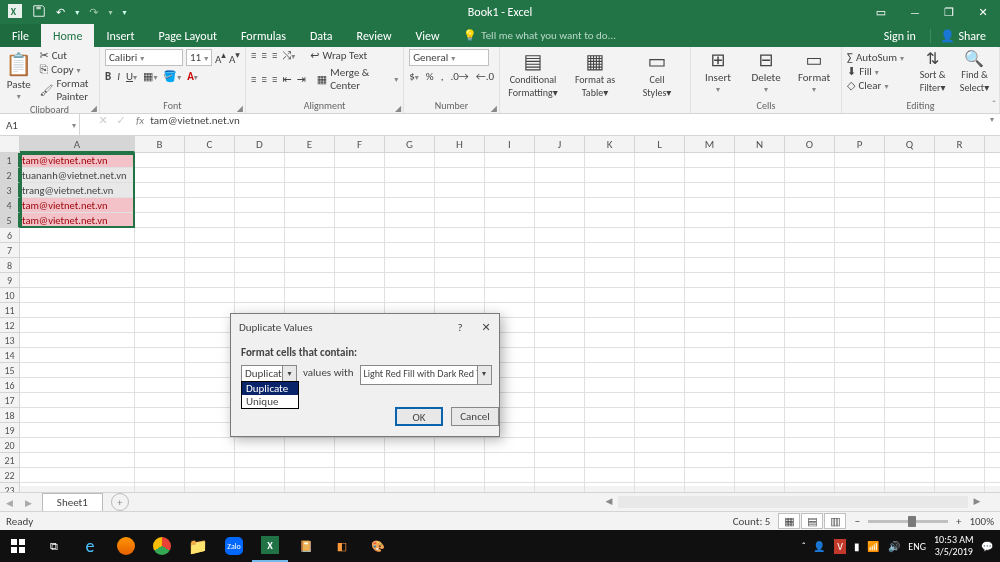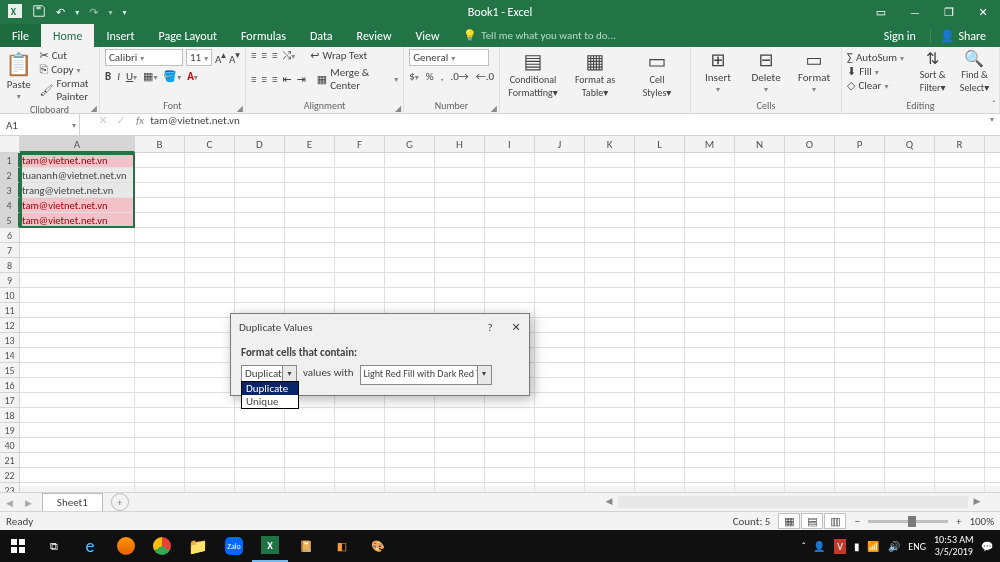--- a/index.html
+++ b/index.html
@@ -82,21 +82,21 @@
 .zoomslider::after { content: ""; position: absolute; left: 50%; top: -4px; width: 8px; height: 11px; background: #7a7a7a; border-radius: 1px; }
 
 
 .taskbar { position: absolute; bottom: 0; left: 0; right: 0; height: 32px; background: #101010; display: flex; align-items: center; z-index: 10; }
 .tb-left { display: flex; height: 100%; }
 .tb-item { width: 36px; display: flex; align-items: center; justify-content: center; }
 .tb-right { margin-left: auto; display: flex; align-items: center; color: #fff; font-size: 10px; gap: 8px; padding-right: 6px; }
 .clock { text-align: center; line-height: 12px; }
 
 
-.dialog { position: absolute; left: 230px; top: 313px; width: 300px; background: #f0f0f0; border: 1px solid #7a7a7a; box-shadow: 3px 3px 12px rgba(0,0,0,0.3); z-index: 5; }
+.dialog { position: absolute; left: 230px; top: 313px; width: 270px; background: #f0f0f0; border: 1px solid #7a7a7a; box-shadow: 3px 3px 12px rgba(0,0,0,0.3); z-index: 5; }
 .dlg-title { height: 26px; display: flex; align-items: center; padding-left: 8px; font-size: 11px; }
 .dlg-title .r { margin-left: auto; display: flex; }
 .dlg-title .r span { width: 26px; text-align: center; font-size: 11px; }
 .dlg-body { padding: 6px 0 10px 10px; font-size: 11px; }
 .dlg-body b { font-weight: 600; }
 .dlg-row { display: flex; align-items: flex-start; gap: 6px; margin-top: 6px; }
 .dlg-select { border: 1px solid #888; background: #fff; padding: 1px 3px; position: relative; }
 .dlg-select .sel-drop { position: absolute; right: 0; top: 0; bottom: 0; width: 14px; border-left: 1px solid #888; background: #e8e8e8; text-align: center; font-size: 8px; line-height: 14px; }
 .dlg-select .sel-txt { padding-right: 16px; }
 .dlg-list { position: absolute; border: 1px solid #000; background: #fff; font-size: 11px; z-index: 6; }
@@ -365,21 +365,21 @@
       <div class="rowhead">10</div>
       <div class="rowhead">11</div>
       <div class="rowhead">12</div>
       <div class="rowhead">13</div>
       <div class="rowhead">14</div>
       <div class="rowhead">15</div>
       <div class="rowhead">16</div>
       <div class="rowhead">17</div>
       <div class="rowhead">18</div>
       <div class="rowhead">19</div>
-      <div class="rowhead">40</div>
+      <div class="rowhead">20</div>
       <div class="rowhead">21</div>
       <div class="rowhead">22</div>
       <div class="rowhead">23</div>
     </div>
   <div class="cells" id="cells">
       <div class="row">
         <div class="cell wide sel dup">tam@vietnet.net.vn</div>
         <div class="cell"></div>
         <div class="cell"></div>
         <div class="cell"></div>
@@ -913,20 +913,24 @@
           <div class="opt hl">Duplicate</div>
           <div class="opt">Unique</div>
         </div>
       </div>
       <span style="margin-top:1px">values with</span>
       <div class="dlg-select" style="width:132px">
         <span class="sel-txt" style="font-size:10px;white-space:nowrap;overflow:hidden;display:inline-block;width:116px">Light Red Fill with Dark Red Text</span>
         <span class="sel-drop">▾</span>
       </div>
     </div>
+    <div class="dlg-btns">
+      <div class="dlg-btn def">OK</div>
+      <div class="dlg-btn">Cancel</div>
+    </div>
   </div>
 </div>
 
 <div class="taskbar">
   <div class="tb-left">
     <div class="tb-item">
         <svg width="16" height="16" viewBox="0 0 16 16">
           <rect x="1" y="1" width="6" height="6" fill="#fff"></rect>
           <rect x="9" y="1" width="6" height="6" fill="#fff"></rect>
           <rect x="1" y="9" width="6" height="6" fill="#fff"></rect>

